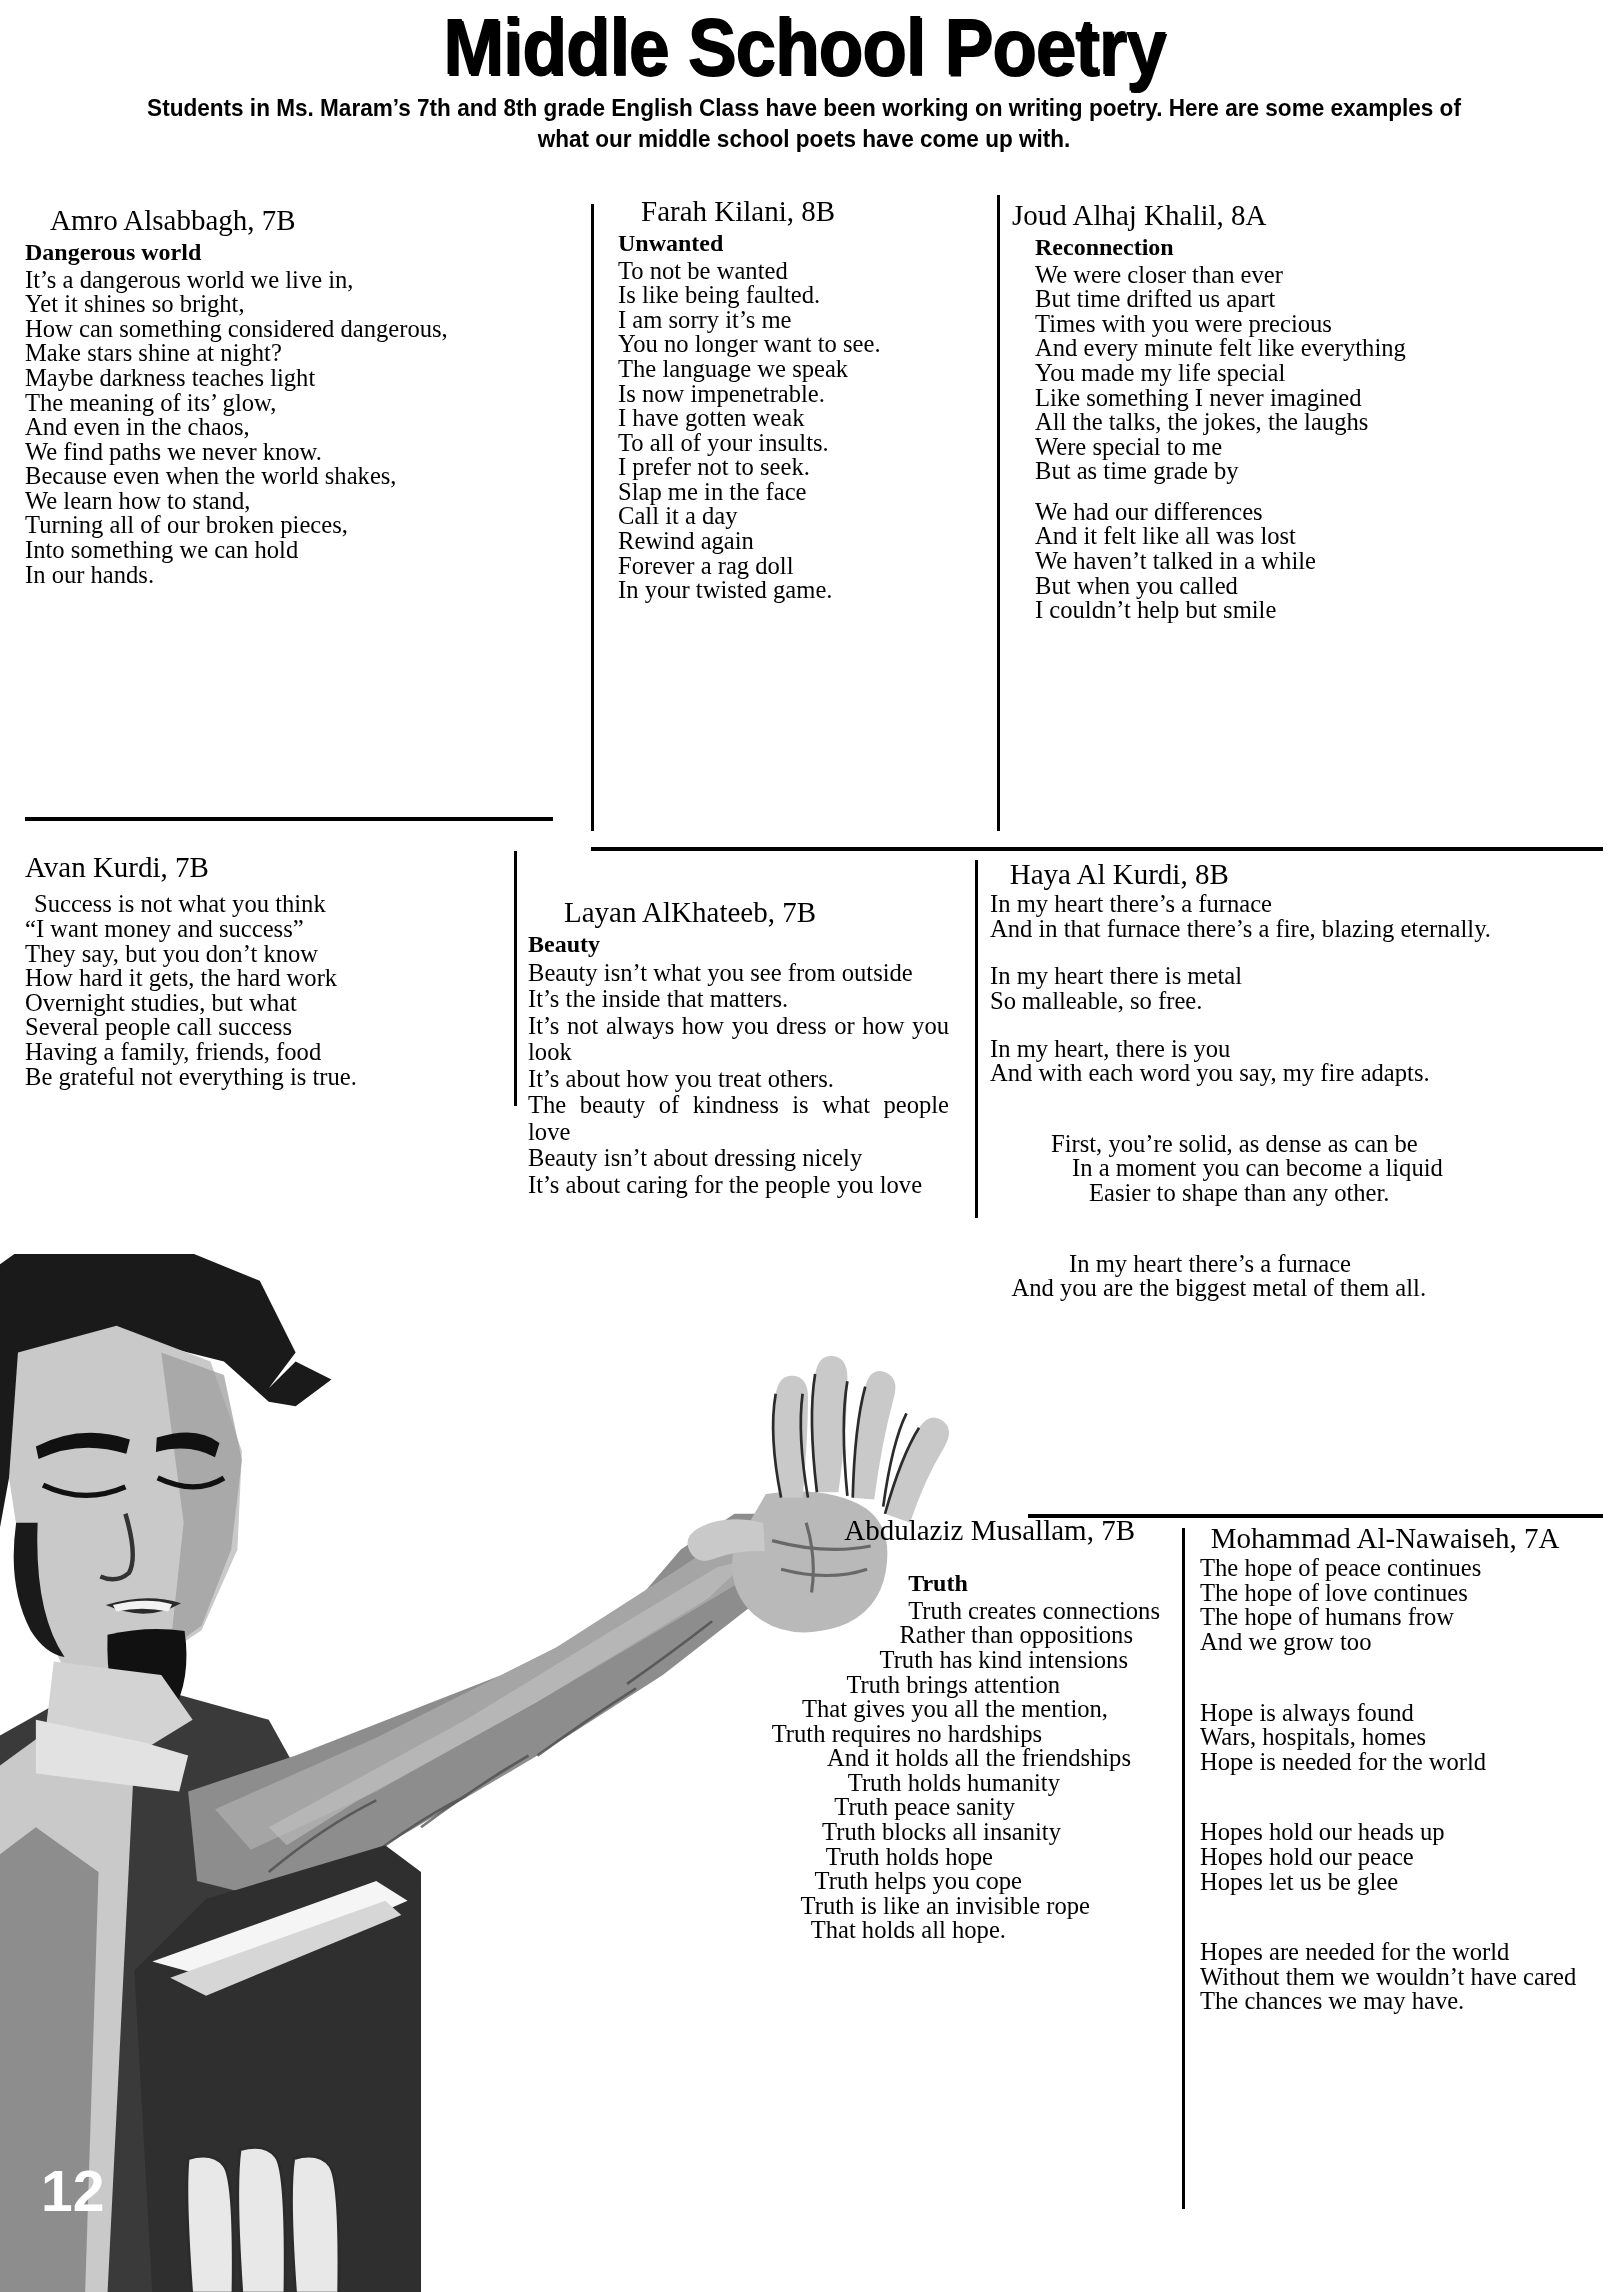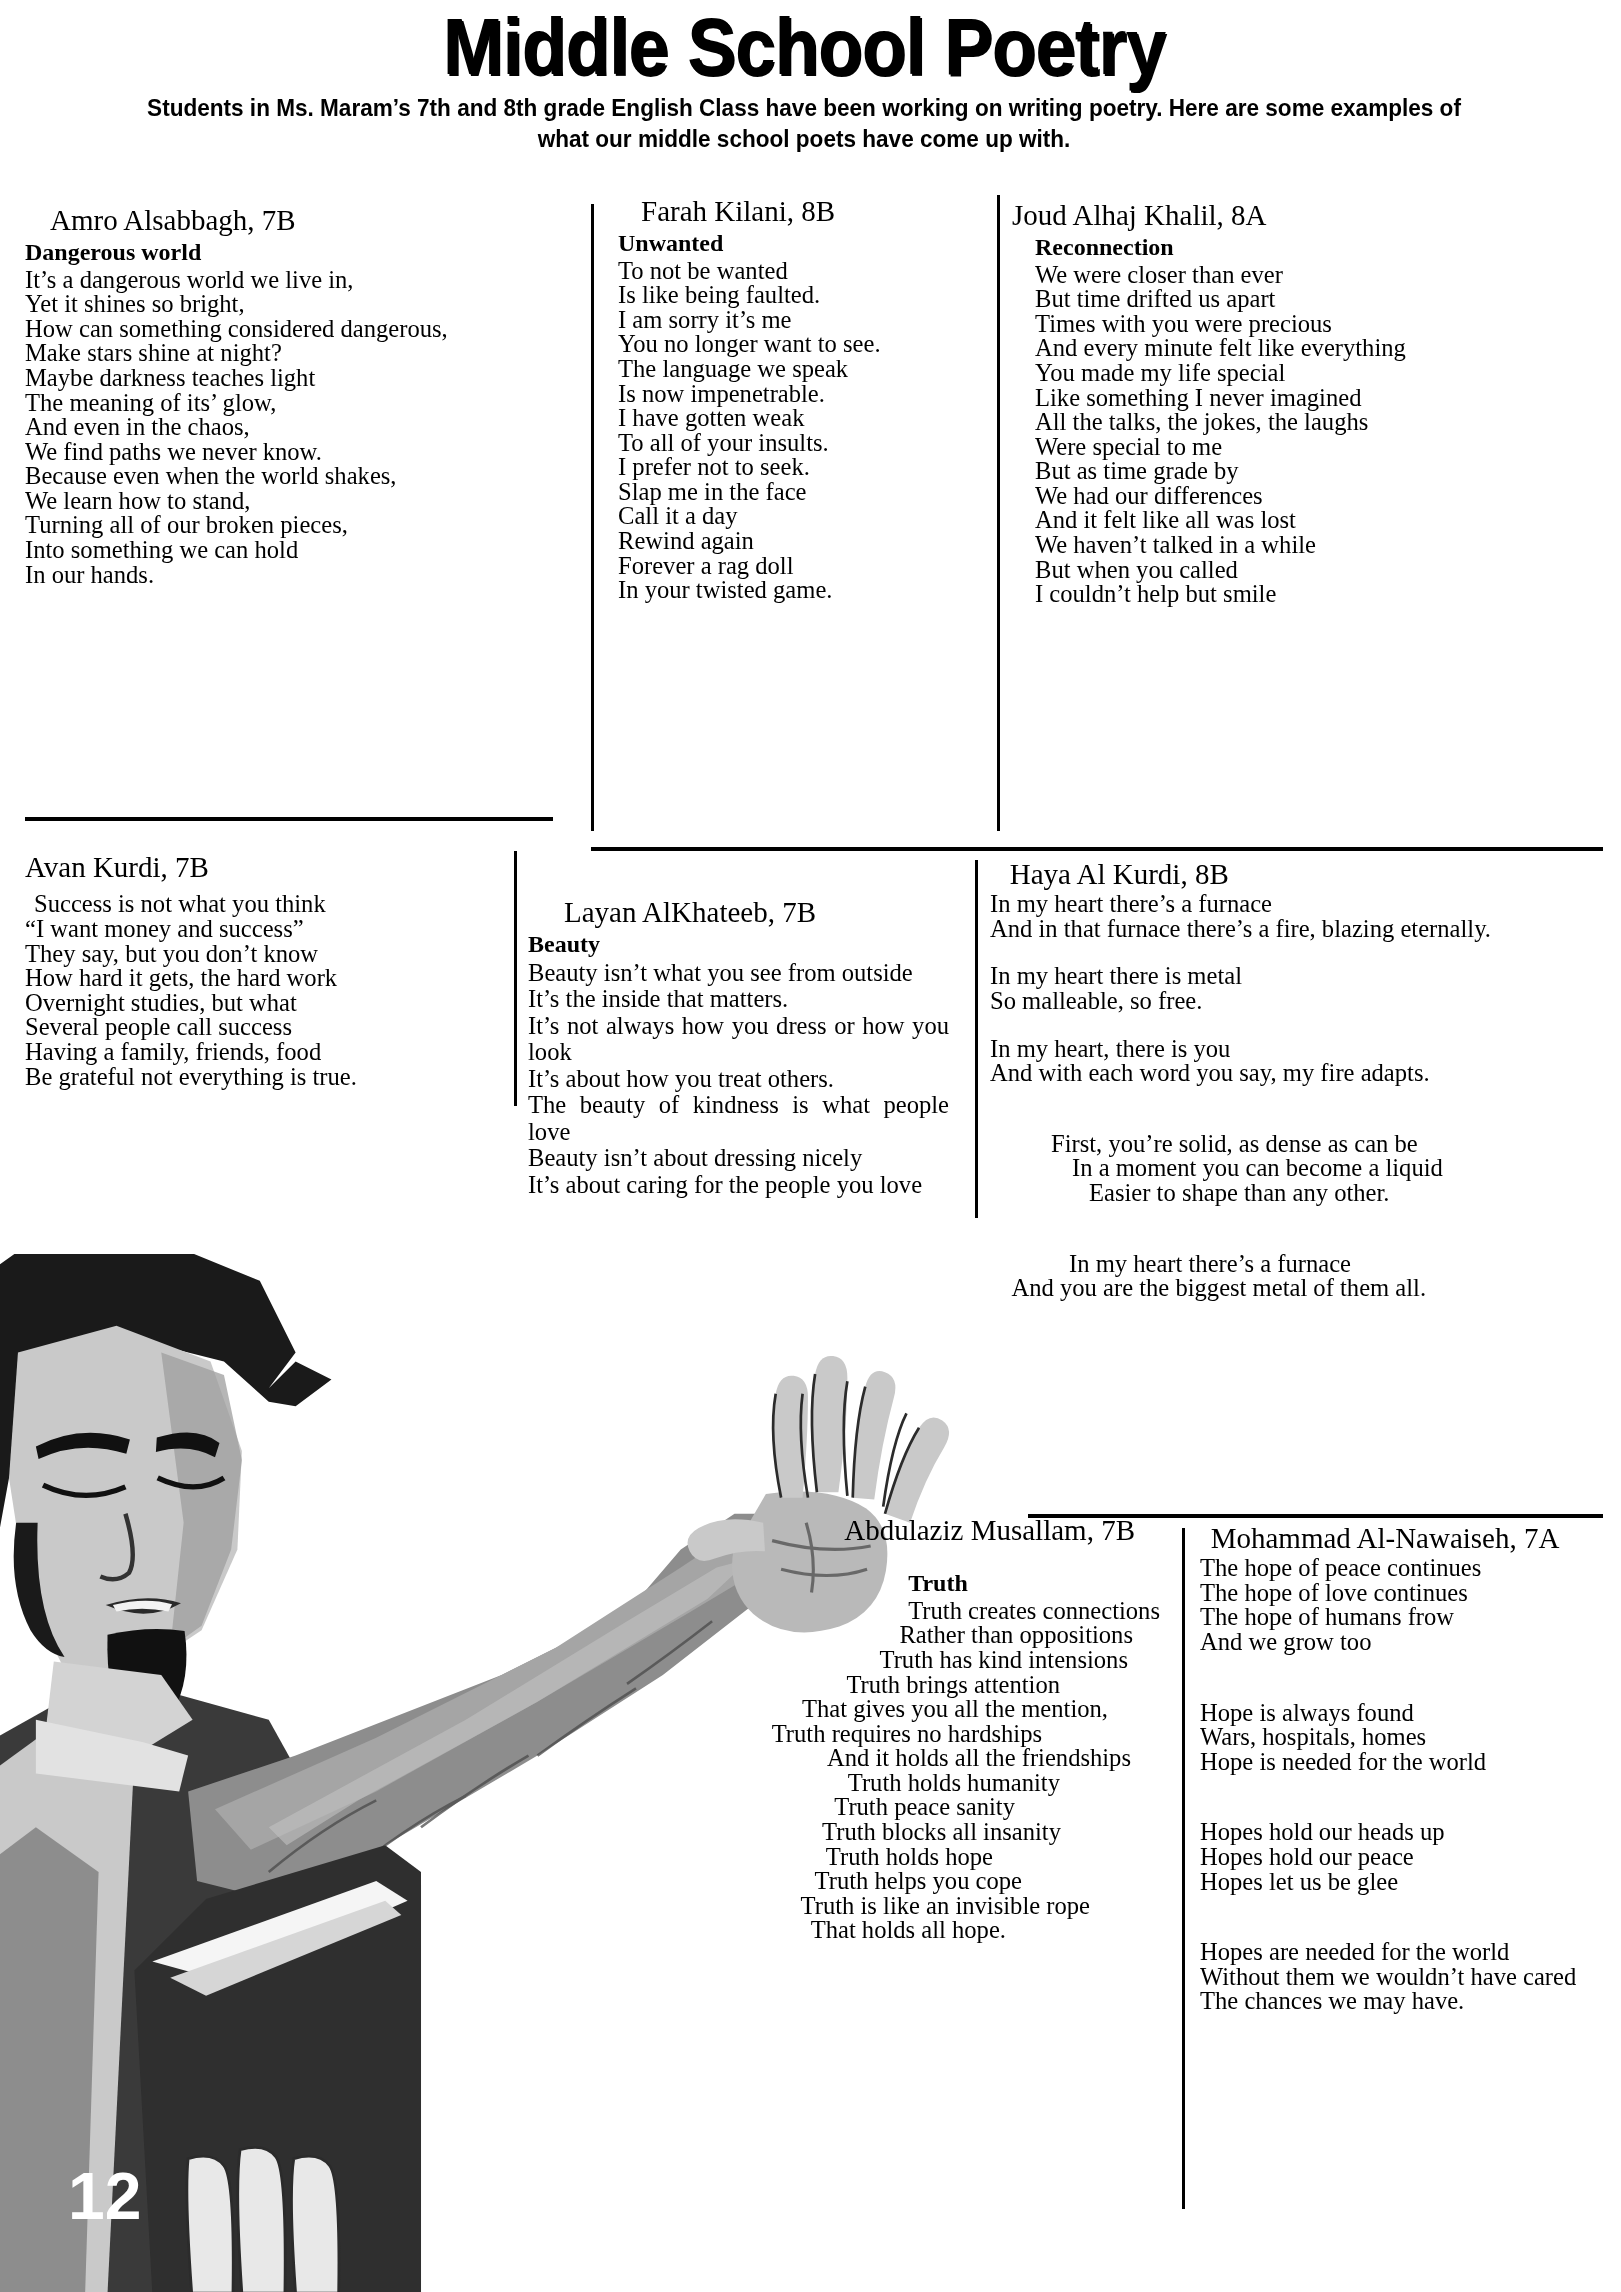--- a/index.html
+++ b/index.html
@@ -87,26 +87,26 @@
   #illustration {
     position: absolute;
     left: 0;
     top: 1254px;
     width: 1057px;
     height: 1039px;
     pointer-events: none;
   }
   #page-number {
     position: absolute;
-    left: 68px;
+    left: 41px;
     top: 2163px;
     color: #ffffff;
     font-family: "Liberation Sans", "DejaVu Sans", sans-serif;
     font-weight: bold;
-    font-size: 66px;
+    font-size: 57px;
     line-height: 1;
     z-index: 5;
   }
 </style>
 </head>
 <body>
 
 <div id="page">
 
   <div id="masthead">
@@ -252,21 +252,21 @@
     <div class="poem-title" style="padding-left:23px;">Reconnection</div>
     <div class="line" style="padding-left:23px;">We were closer than ever</div>
     <div class="line" style="padding-left:23px;">But time drifted us apart</div>
     <div class="line" style="padding-left:23px;">Times with you were precious</div>
     <div class="line" style="padding-left:23px;">And every minute felt like everything</div>
     <div class="line" style="padding-left:23px;">You made my life special</div>
     <div class="line" style="padding-left:23px;">Like something I never imagined</div>
     <div class="line" style="padding-left:23px;">All the talks, the jokes, the laughs</div>
     <div class="line" style="padding-left:23px;">Were special to me</div>
     <div class="line" style="padding-left:23px;">But as time grade by</div>
-    <div class="line" style="padding-left:23px;">We had our differences</div>
+    <div class="line" style="padding-left:23px;margin-top:16px;">We had our differences</div>
     <div class="line" style="padding-left:23px;">And it felt like all was lost</div>
     <div class="line" style="padding-left:23px;">We haven’t talked in a while</div>
     <div class="line" style="padding-left:23px;">But when you called</div>
     <div class="line" style="padding-left:23px;">I couldn’t help but smile</div>
   </div>
 
   <div class="vrule" style="left:591px; top:204px; height:627px;"></div>
   <div class="vrule" style="left:997px; top:195px; height:636px;"></div>
 
   <div class="hrule" style="left:25px; top:817px; width:528px;"></div>

